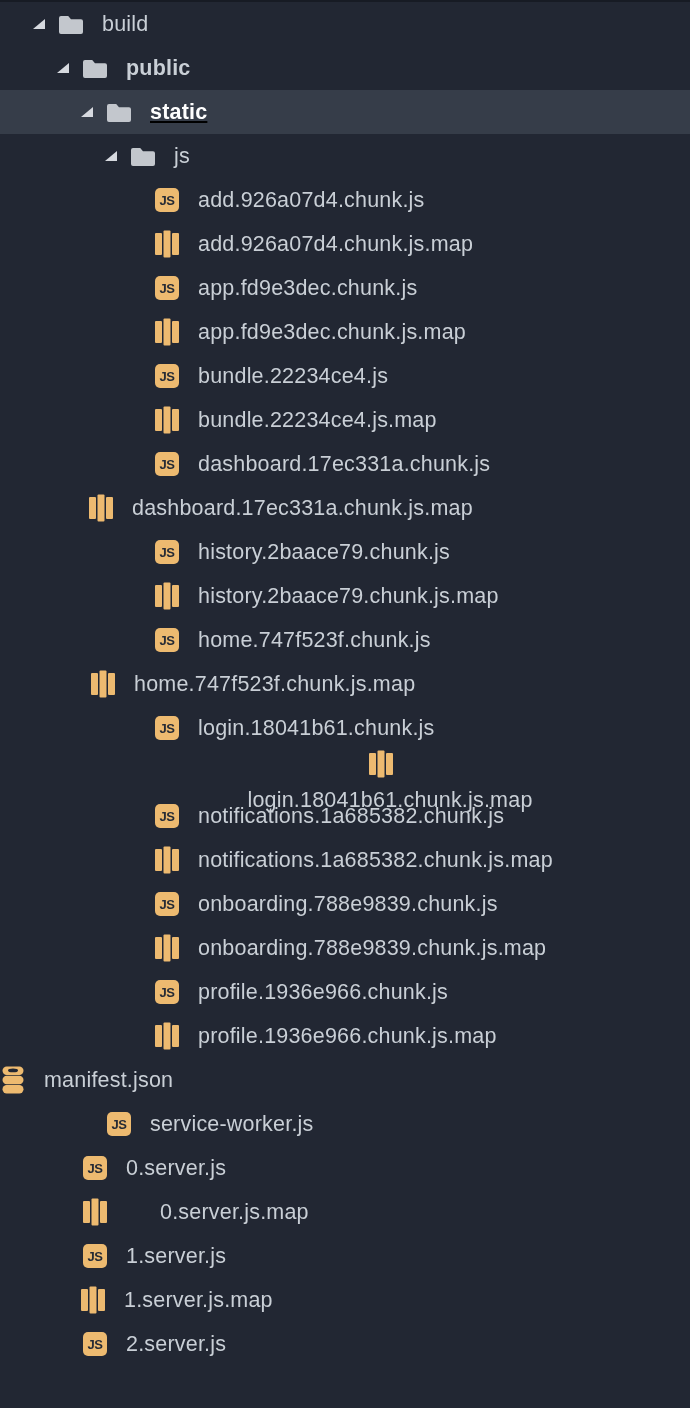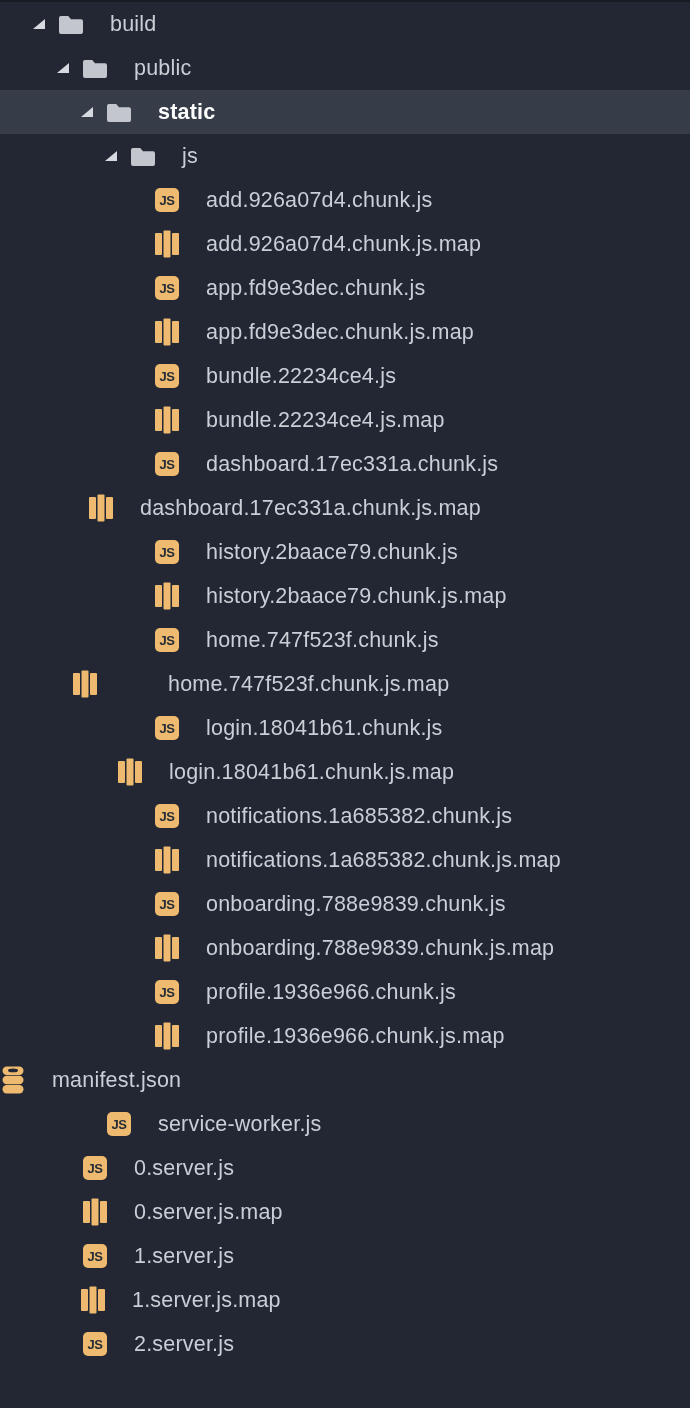--- a/index.html
+++ b/index.html
@@ -8,58 +8,57 @@
     background:var(--bg,#222733);
     font-family:"Liberation Sans","DejaVu Sans",sans-serif;
     -webkit-font-smoothing:antialiased;
   }
   .top-edge{height:2px;background:#171b24;}
   .tree{width:690px;}
   .row{
     height:44px;display:flex;align-items:center;box-sizing:border-box;
     white-space:nowrap;cursor:default;
   }
-  .row.sel{background:var(--selbg,#363d49);}
+  .row.sel{background:var(--selbg,#363d49);text-decoration:underline;}
   .arrow{
     width:12px;height:10px;flex:0 0 12px;margin-right:13px;
     background:var(--arrow,#d6d9df);
     clip-path:polygon(100% 0,100% 100%,0 100%);
   }
   .icon{
     width:26px;height:28px;flex:0 0 26px;margin-right:18px;
     display:flex;align-items:center;justify-content:center;
   }
   .jsbadge{
     width:24px;height:24px;border-radius:5px;
     background:var(--jsbg,#edba70);color:var(--jstxt,#262b35);
     font-size:13px;font-weight:700;letter-spacing:-0.5px;
     display:flex;align-items:center;justify-content:center;
   }
   .label{
     font-size:21.5px;letter-spacing:0.2px;color:var(--text,#c9cfd6);
     line-height:44px;
-    margin-left:8px;
   }
   .row.sel .label{color:var(--seltext,#ffffff);font-weight:600;}
 </style>
 </head>
 <body>
 
 <div class="top-edge"></div>
 <div class="tree" id="tree">
     <div class="row" style="padding-left: 33px;">
     <span class="arrow"></span>
     <span class="icon">
         <svg width="26" height="22" viewBox="0 0 26 22">
           <path d="M1 19 V5 a2 2 0 0 1 2-2 h7.2 l2.8 3.2 h10 a2 2 0 0 1 2 2 V19 a2 2 0 0 1 -2 2 H3 a2 2 0 0 1 -2-2 Z" fill="var(--folder)"></path>
         </svg>
       </span>
     <span class="label">build</span>
   </div>
-    <div class="row" style="padding-left: 57px;">
+    <div class="row" style="padding-left: 57px; font-weight: bold;">
     <span class="arrow"></span>
     <span class="icon">
         <svg width="26" height="22" viewBox="0 0 26 22">
           <path d="M1 19 V5 a2 2 0 0 1 2-2 h7.2 l2.8 3.2 h10 a2 2 0 0 1 2 2 V19 a2 2 0 0 1 -2 2 H3 a2 2 0 0 1 -2-2 Z" fill="var(--folder)"></path>
         </svg>
       </span>
     <span class="label">public</span>
   </div>
     <div class="row sel" style="padding-left: 81px;">
     <span class="arrow"></span>
@@ -169,39 +168,39 @@
       </span>
     <span class="label">history.2baace79.chunk.js.map</span>
   </div>
     <div class="row" style="padding-left: 154px;">
 
     <span class="icon">
         <span class="jsbadge">JS</span>
       </span>
     <span class="label">home.747f523f.chunk.js</span>
   </div>
-    <div class="row" style="padding-left: 72px; gap: 44px;">
+    <div class="row" style="padding-left: 90px;">
 
     <span class="icon">
         <svg width="24" height="28" viewBox="0 0 24 28">
           <rect x="0" y="3" width="7" height="22" rx="1" fill="var(--map)"></rect>
           <rect x="8.5" y="0.5" width="7" height="27" rx="1" fill="var(--map)"></rect>
           <rect x="17" y="3" width="7" height="22" rx="1" fill="var(--map)"></rect>
         </svg>
       </span>
     <span class="label">home.747f523f.chunk.js.map</span>
   </div>
     <div class="row" style="padding-left: 154px;">
 
     <span class="icon">
         <span class="jsbadge">JS</span>
       </span>
     <span class="label">login.18041b61.chunk.js</span>
   </div>
-    <div class="row" style="padding-left: 117px;">
+    <div class="row" style="padding-left: 90px; flex-direction: column;">
 
     <span class="icon">
         <svg width="24" height="28" viewBox="0 0 24 28">
           <rect x="0" y="3" width="7" height="22" rx="1" fill="var(--map)"></rect>
           <rect x="8.5" y="0.5" width="7" height="27" rx="1" fill="var(--map)"></rect>
           <rect x="17" y="3" width="7" height="22" rx="1" fill="var(--map)"></rect>
         </svg>
       </span>
     <span class="label">login.18041b61.chunk.js.map</span>
   </div>
@@ -278,49 +277,49 @@
       </span>
     <span class="label">service-worker.js</span>
   </div>
     <div class="row" style="padding-left: 82px;">
 
     <span class="icon">
         <span class="jsbadge">JS</span>
       </span>
     <span class="label">0.server.js</span>
   </div>
+    <div class="row" style="padding-left: 82px; gap: 34px;">
+
+    <span class="icon">
+        <svg width="24" height="28" viewBox="0 0 24 28">
+          <rect x="0" y="3" width="7" height="22" rx="1" fill="var(--map)"></rect>
+          <rect x="8.5" y="0.5" width="7" height="27" rx="1" fill="var(--map)"></rect>
+          <rect x="17" y="3" width="7" height="22" rx="1" fill="var(--map)"></rect>
+        </svg>
+      </span>
+    <span class="label">0.server.js.map</span>
+  </div>
     <div class="row" style="padding-left: 82px;">
 
     <span class="icon">
-        <svg width="24" height="28" viewBox="0 0 24 28">
-          <rect x="0" y="3" width="7" height="22" rx="1" fill="var(--map)"></rect>
-          <rect x="8.5" y="0.5" width="7" height="27" rx="1" fill="var(--map)"></rect>
-          <rect x="17" y="3" width="7" height="22" rx="1" fill="var(--map)"></rect>
-        </svg>
-      </span>
-    <span class="label">0.server.js.map</span>
+        <span class="jsbadge">JS</span>
+      </span>
+    <span class="label">1.server.js</span>
+  </div>
+    <div class="row" style="padding-left: 80px;">
+
+    <span class="icon">
+        <svg width="24" height="28" viewBox="0 0 24 28">
+          <rect x="0" y="3" width="7" height="22" rx="1" fill="var(--map)"></rect>
+          <rect x="8.5" y="0.5" width="7" height="27" rx="1" fill="var(--map)"></rect>
+          <rect x="17" y="3" width="7" height="22" rx="1" fill="var(--map)"></rect>
+        </svg>
+      </span>
+    <span class="label">1.server.js.map</span>
   </div>
     <div class="row" style="padding-left: 82px;">
 
     <span class="icon">
         <span class="jsbadge">JS</span>
       </span>
-    <span class="label">1.server.js</span>
-  </div>
-    <div class="row" style="padding-left: 80px;">
-
-    <span class="icon">
-        <svg width="24" height="28" viewBox="0 0 24 28">
-          <rect x="0" y="3" width="7" height="22" rx="1" fill="var(--map)"></rect>
-          <rect x="8.5" y="0.5" width="7" height="27" rx="1" fill="var(--map)"></rect>
-          <rect x="17" y="3" width="7" height="22" rx="1" fill="var(--map)"></rect>
-        </svg>
-      </span>
-    <span class="label">1.server.js.map</span>
-  </div>
-    <div class="row" style="padding-left: 82px;">
-
-    <span class="icon">
-        <span class="jsbadge">JS</span>
-      </span>
     <span class="label">2.server.js</span>
   </div>
   </div>
 
 </body></html>

